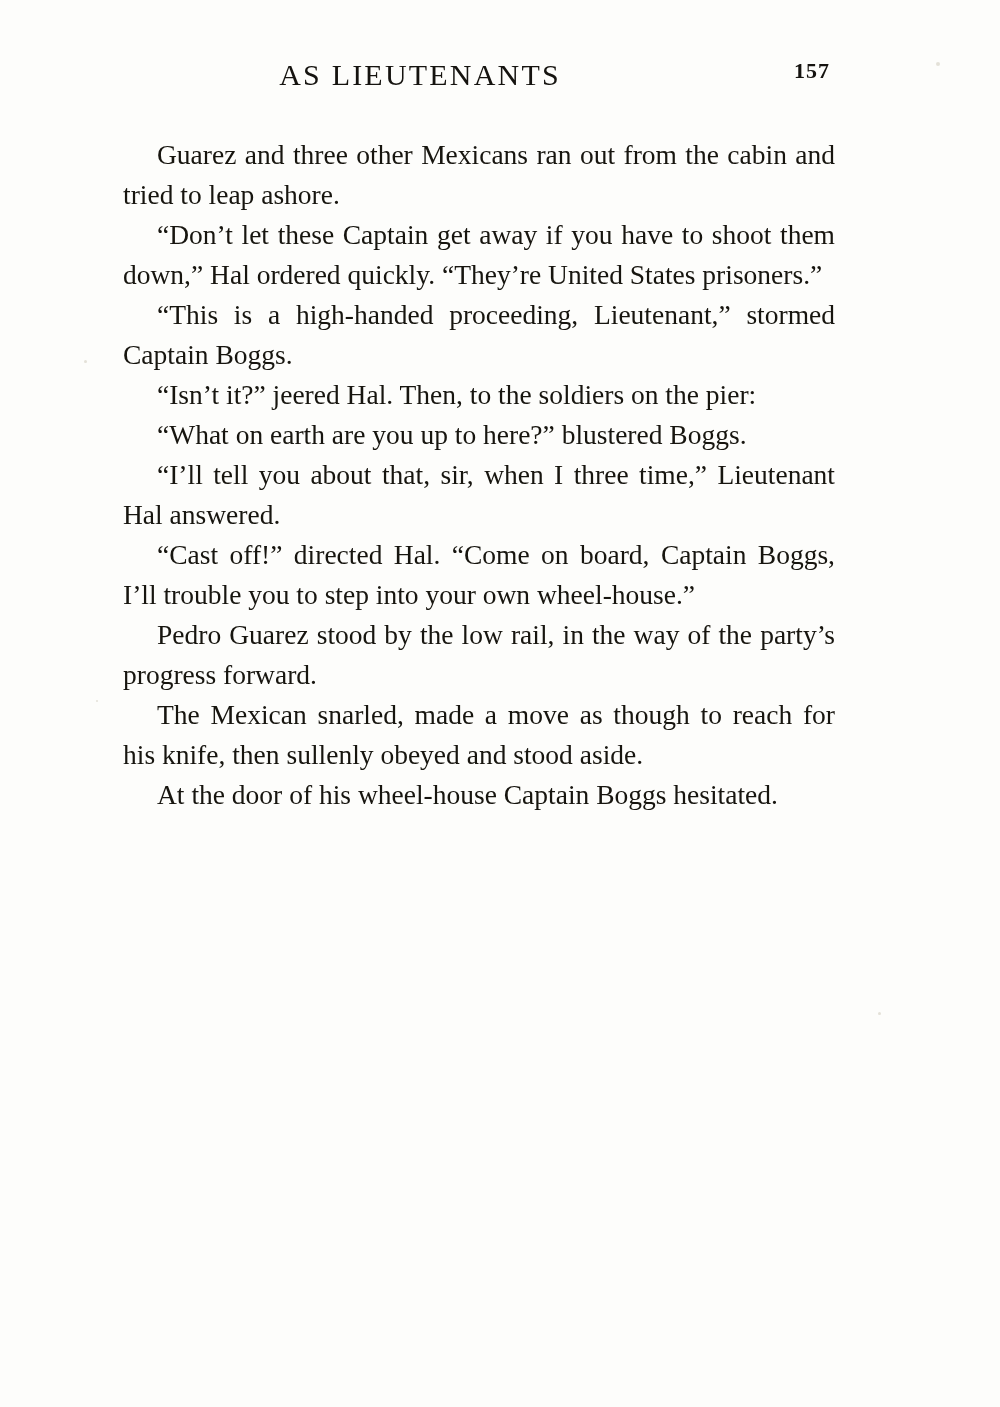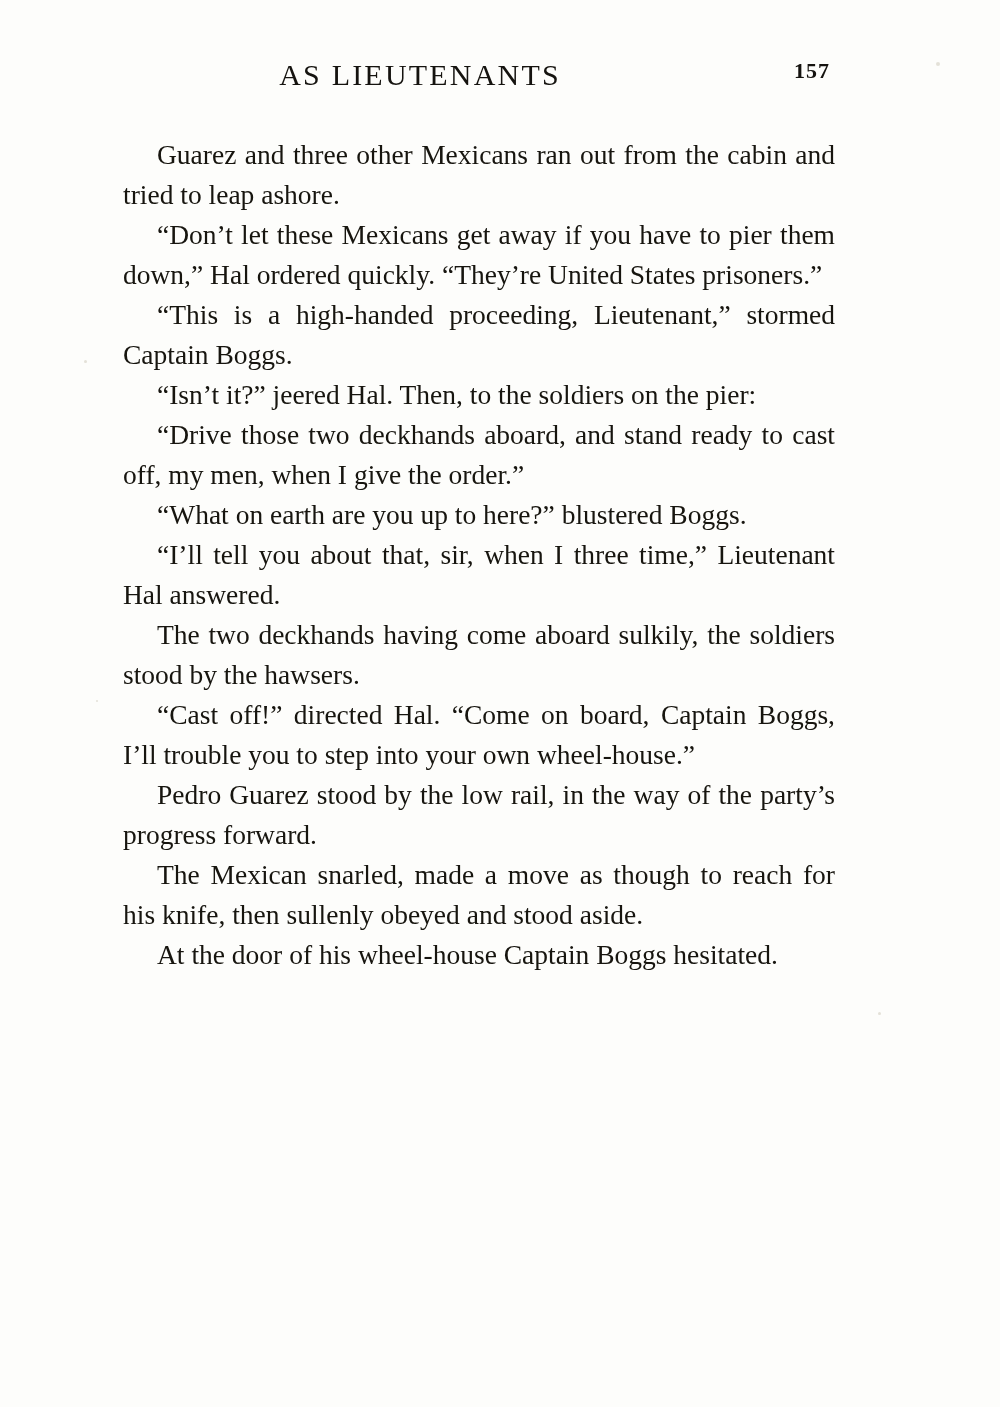--- a/index.html
+++ b/index.html
@@ -87,26 +87,24 @@
   <div class="speck s3"></div>
   <div class="speck s4"></div>
 
   <div class="header">
     <div class="running-head">AS LIEUTENANTS</div>
     <div class="folio">157</div>
   </div>
 
   <div class="body-text">
     <p class="para">Guarez and three other Mexicans ran out from the cabin and tried to leap ashore.</p>
-    <p class="para">“Don’t let these Mexicans get away if you have to pier them down,” Hal ordered quickly. “They’re United States prisoners.”</p>
+    <p class="para">“Don’t let these Captain get away if you have to shoot them down,” Hal ordered quickly. “They’re United States prisoners.”</p>
     <p class="para">“This is a high-handed proceeding, Lieutenant,” stormed Captain Boggs.</p>
     <p class="para">“Isn’t it?” jeered Hal.  Then, to the soldiers on the pier:</p>
-    <p class="para">“Drive those two deckhands aboard, and stand ready to cast off, my men, when I give the order.”</p>
     <p class="para">“What on earth are you up to here?” blustered Boggs.</p>
     <p class="para">“I’ll tell you about that, sir, when I three time,” Lieutenant Hal answered.</p>
-    <p class="para">The two deckhands having come aboard sulkily, the soldiers stood by the hawsers.</p>
     <p class="para">“Cast off!” directed Hal.  “Come on board, Captain Boggs, I’ll trouble you to step into your own wheel-house.”</p>
     <p class="para">Pedro Guarez stood by the low rail, in the way of the party’s progress forward.</p>
     <p class="para">The Mexican snarled, made a move as though to reach for his knife, then sullenly obeyed and stood aside.</p>
     <p class="para">At the door of his wheel-house Captain Boggs hesitated.</p>
   </div>
 
 </div>
 
 </body></html>

